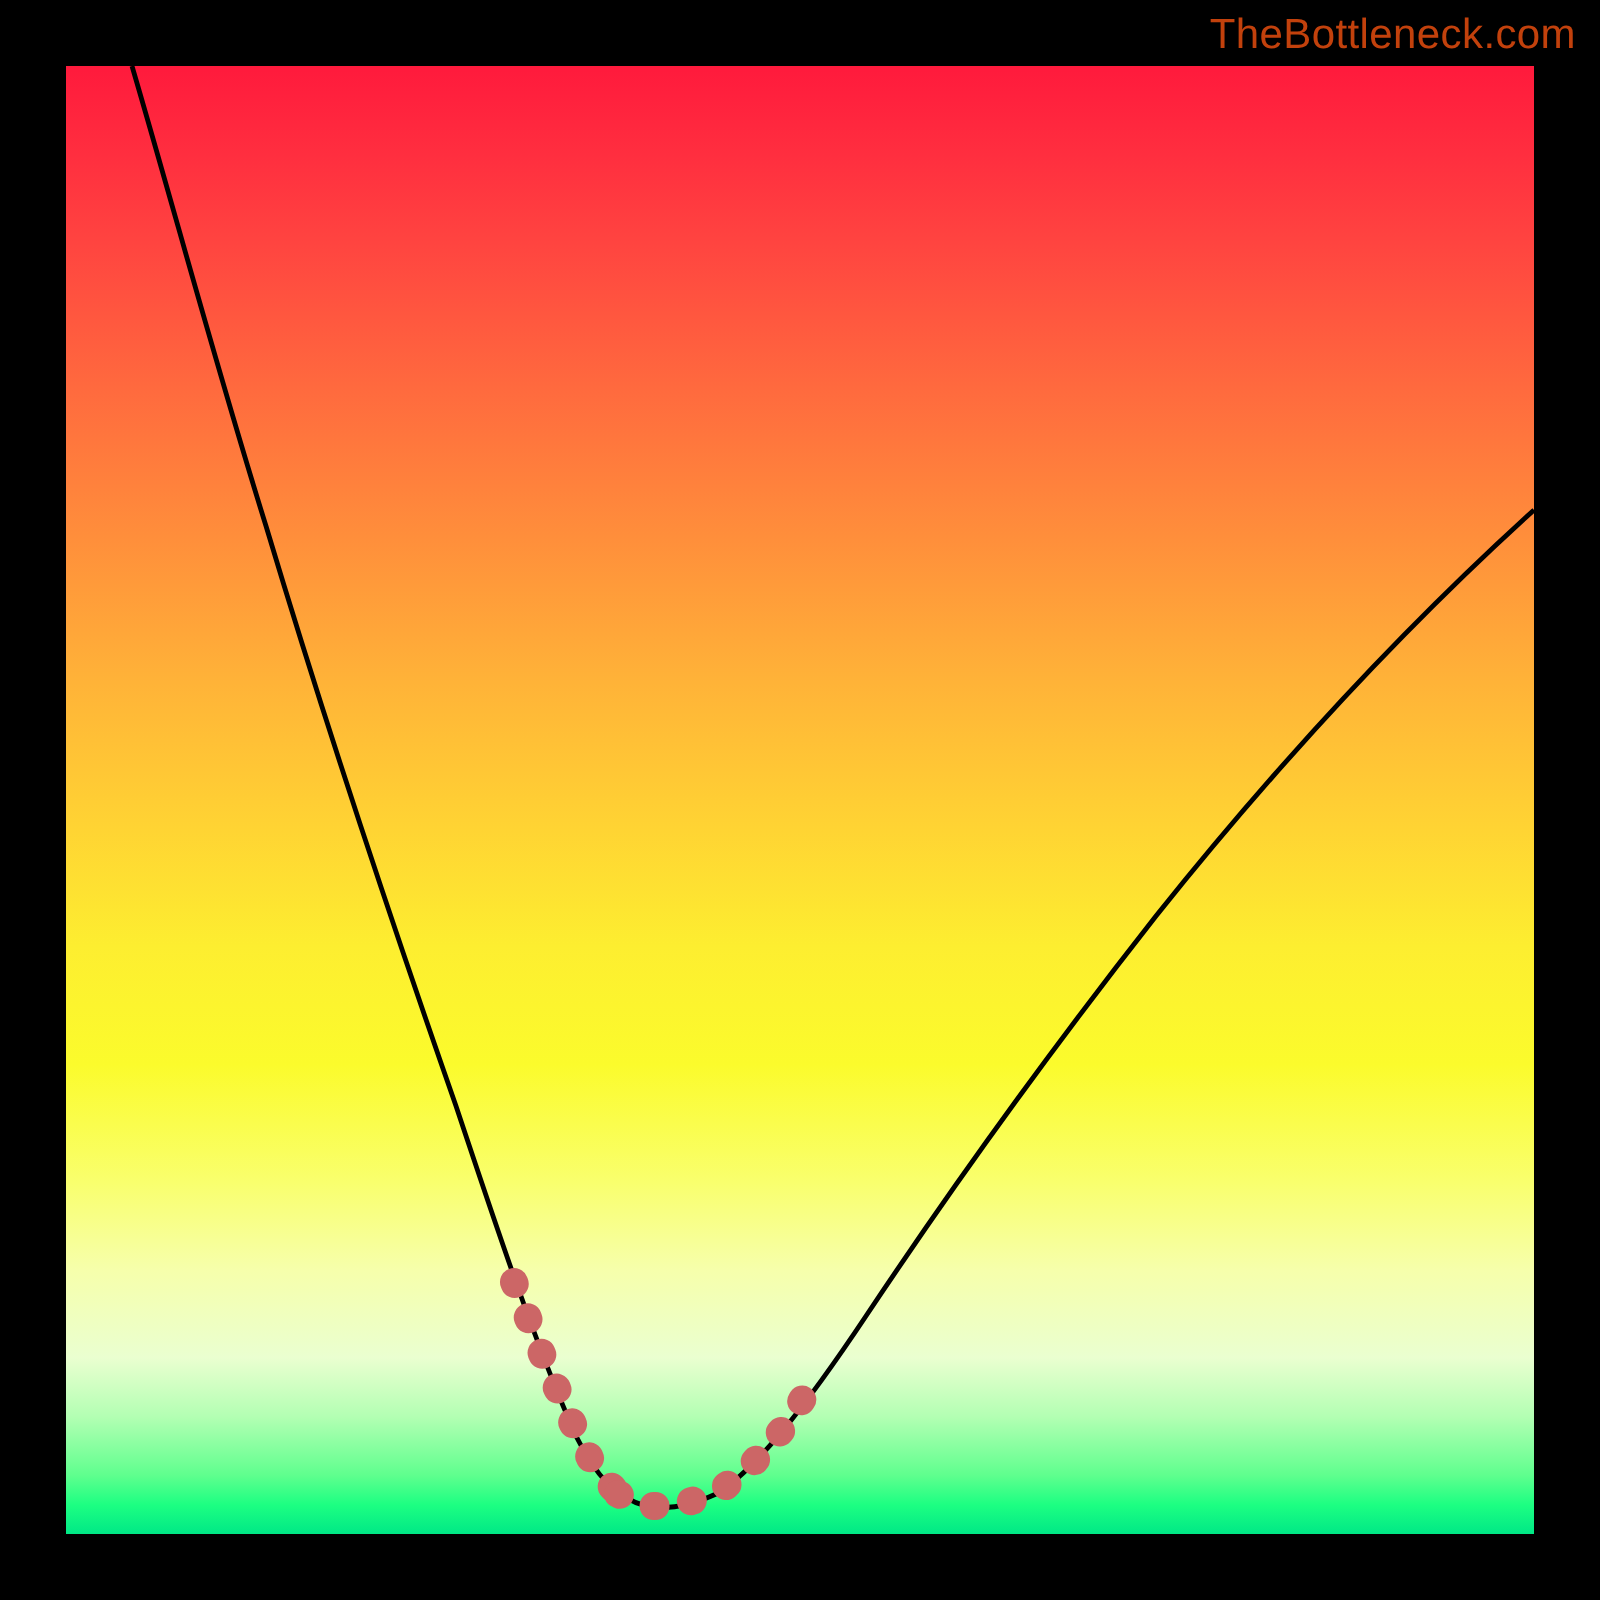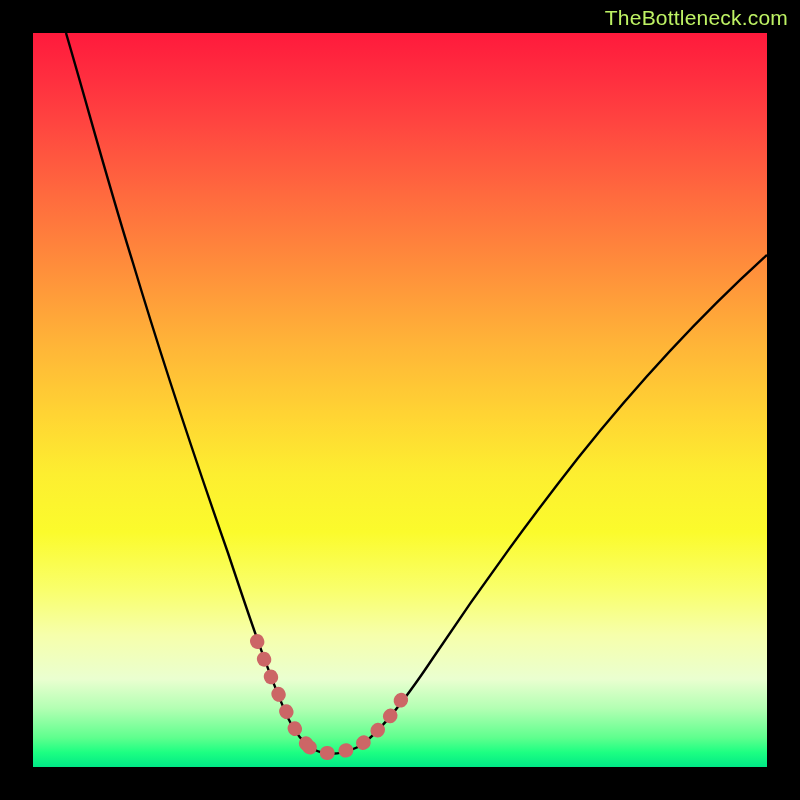--- a/index.html
+++ b/index.html
@@ -53,21 +53,21 @@
   svg.curve {
     position: absolute;
     inset: 0;
     width: 734px;
     height: 734px;
   }
   .watermark {
     position: absolute;
     top: 6px;
     right: 12px;
-    color: #bef264;
+    color: #c2410c;
     font-size: 21px;
     letter-spacing: 0.2px;
     font-weight: 400;
     user-select: none;
     margin-left: 37px;
   }
 </style>
 </head>
 <body>
 

